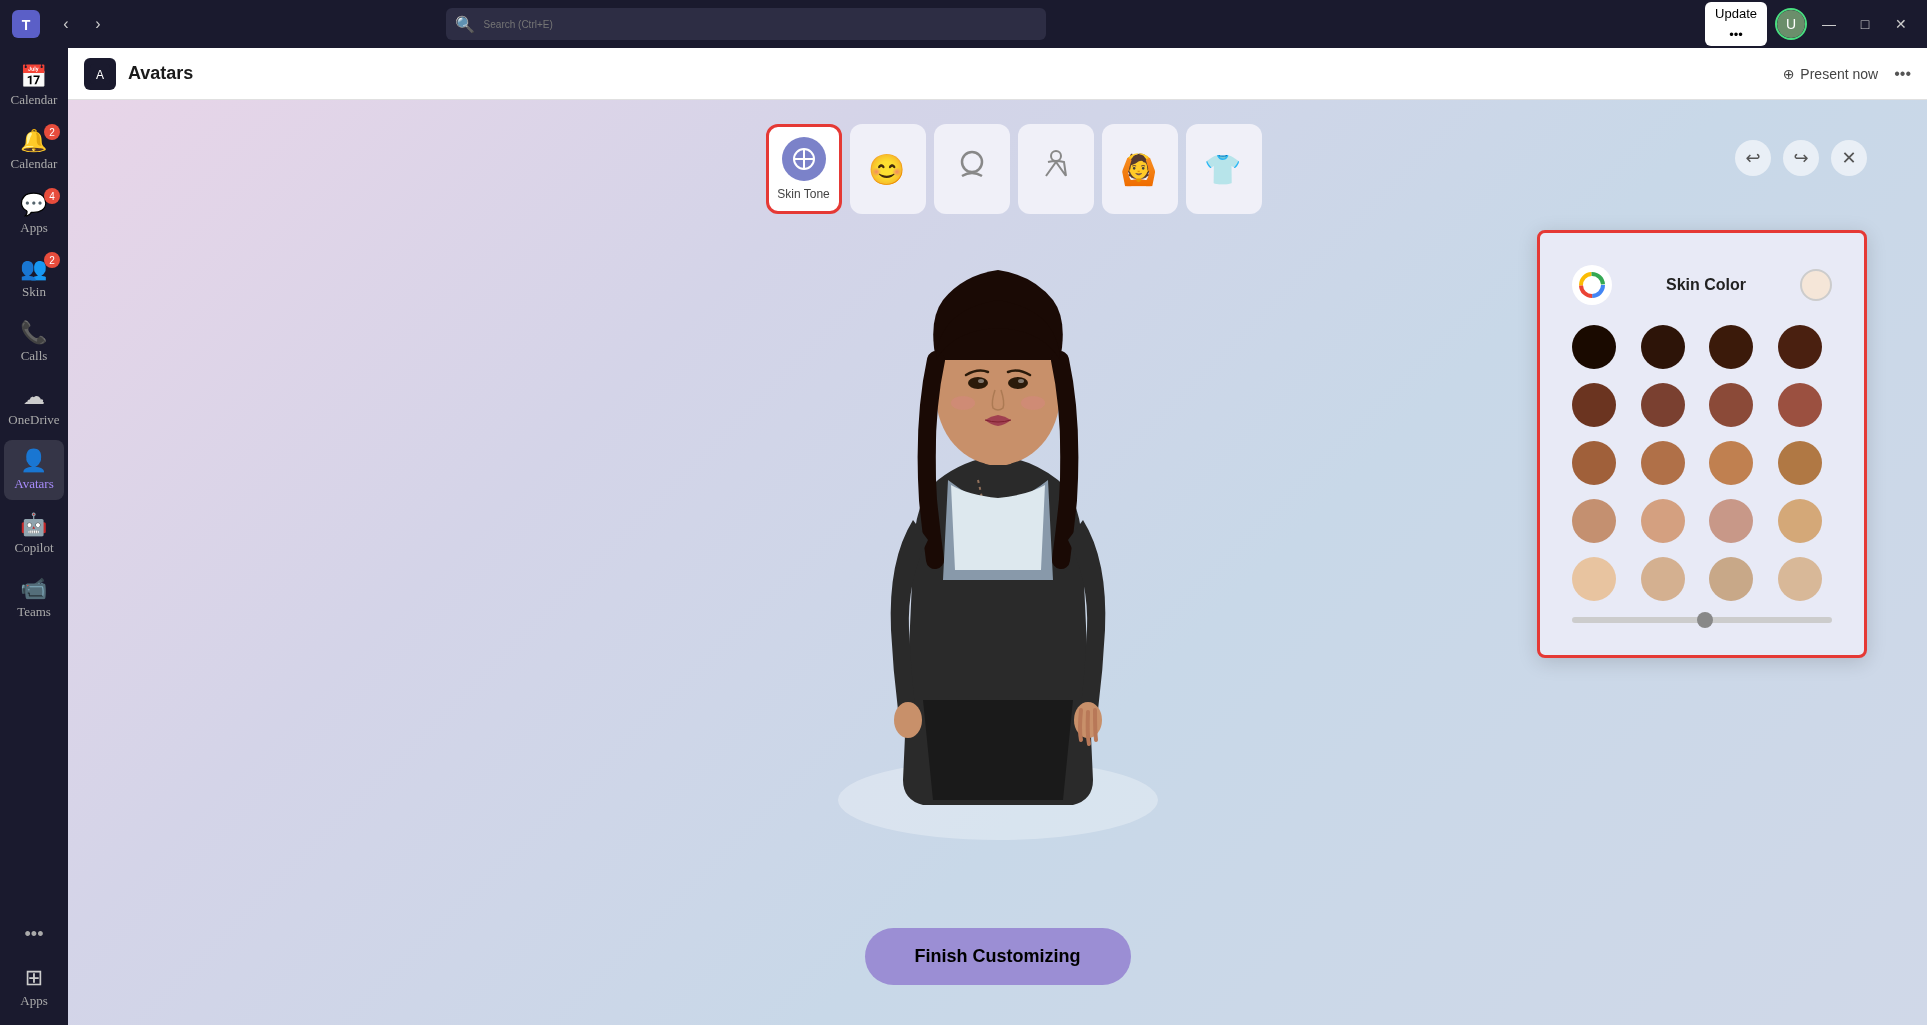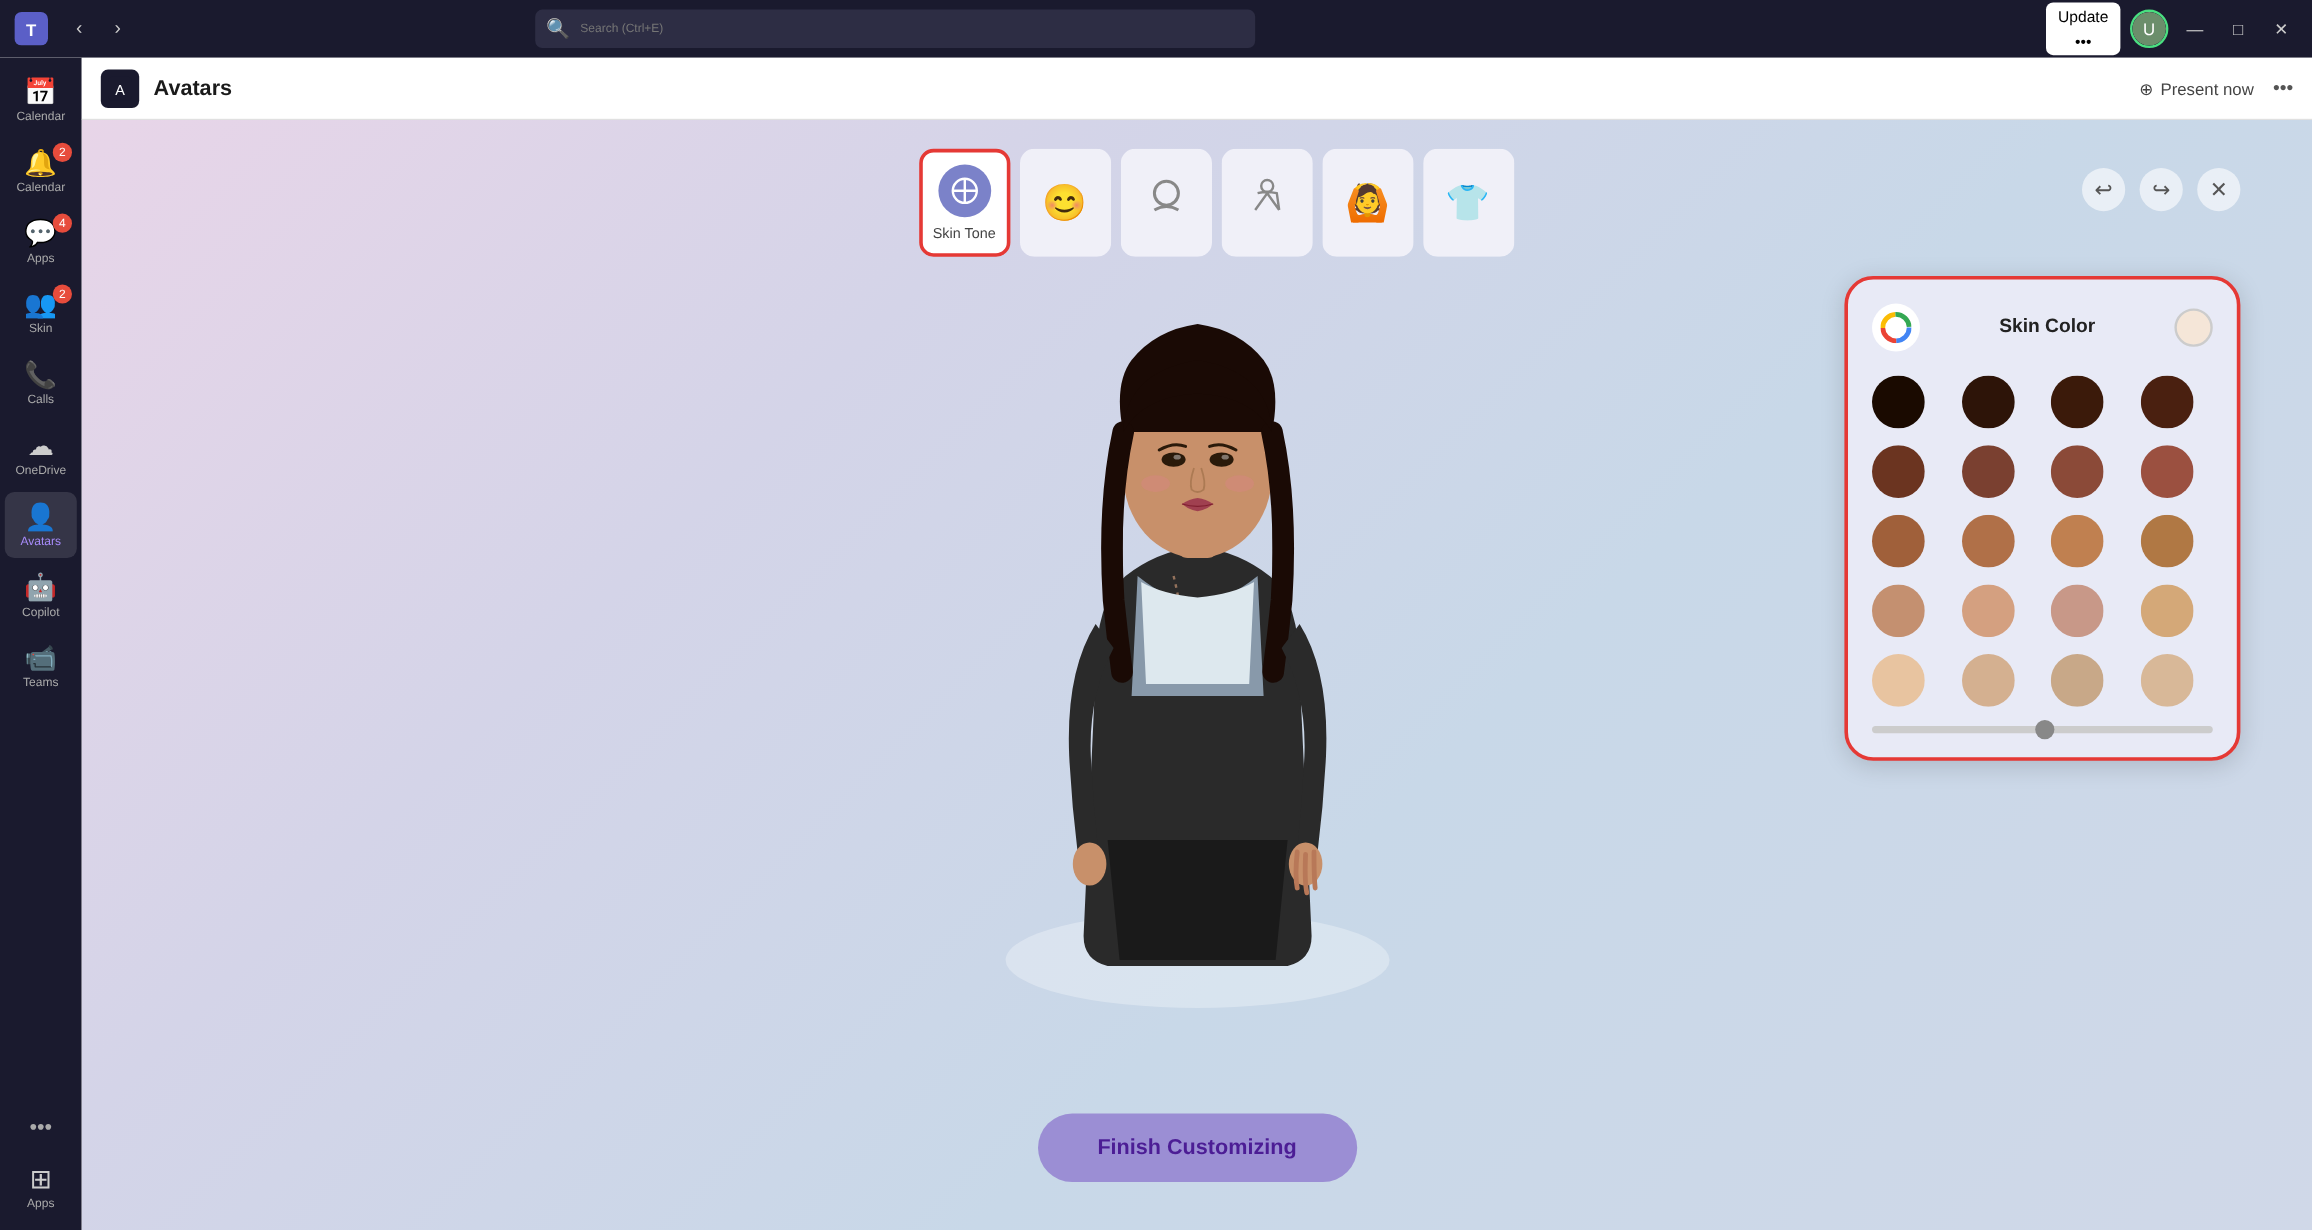--- a/index.html
+++ b/index.html
@@ -48,21 +48,21 @@
       align-items: center; padding: 8px 0; gap: 4px; flex-shrink: 0;
     }
     .sidebar-item {
       display: flex; flex-direction: column; align-items: center; gap: 2px;
       padding: 8px 4px; cursor: pointer; border-radius: 8px; width: 60px;
       position: relative;
     }
     .sidebar-item.active { background: rgba(255,255,255,0.12); }
     .sidebar-item-icon { font-size: 22px; color: #ccc; }
     .sidebar-item.active .sidebar-item-icon { color: #a78bfa; }
-    .sidebar-item-label { font-size: 10px; color: #aaa; text-align: center; }
+    .sidebar-item-label { font-size: 13px; color: #aaa; text-align: center; font-family: Liberation Serif, serif; }
     .sidebar-item.active .sidebar-item-label { color: #a78bfa; }
     .badge {
       position: absolute; top: 4px; right: 4px;
       background: #e74c3c; color: white; border-radius: 50%;
       width: 16px; height: 16px; font-size: 10px;
       display: flex; align-items: center; justify-content: center;
     }
     .sidebar-spacer { flex: 1; }
     .sidebar-dots { color: #aaa; font-size: 18px; cursor: pointer; padding: 8px; }
 
@@ -111,30 +111,30 @@
       display: flex; gap: 12px; align-items: center; z-index: 10;
     }
     .toolbar-action-btn {
       width: 36px; height: 36px; border-radius: 50%; background: rgba(255,255,255,0.6);
       border: none; cursor: pointer; font-size: 18px; display: flex; align-items: center; justify-content: center; color: #555;
     }
 
     
     .finish-btn {
       position: absolute; bottom: 40px; left: 50%; transform: translateX(-50%);
-      background: #9b8ed4; color: #4c1d95; border: none; border-radius: 30px;
+      background: #9b8ed4; color: #000000; border: none; border-radius: 30px;
       padding: 18px 50px; font-size: 18px; font-weight: 600; cursor: pointer;
       z-index: 10; white-space: nowrap;
     }
 
     
     .skin-panel {
       position: absolute; right: 60px; top: 130px;
-      width: 330px; background: #e8eaf6; border-radius: 24px;
-      padding: 20px; z-index: 10; border: 3px solid #e53935;
+      width: 330px; background: #e8eaf6; border-radius: 8px;
+      padding: 32px; z-index: 10; border: 3px solid #e53935;
       box-shadow: 0 4px 20px rgba(0,0,0,0.15);
     }
     .skin-panel-header {
       display: flex; align-items: center; justify-content: space-between;
       margin-bottom: 20px;
     }
     .skin-panel-logo {
       width: 40px; height: 40px; background: white; border-radius: 50%;
       display: flex; align-items: center; justify-content: center;
       font-size: 20px;

